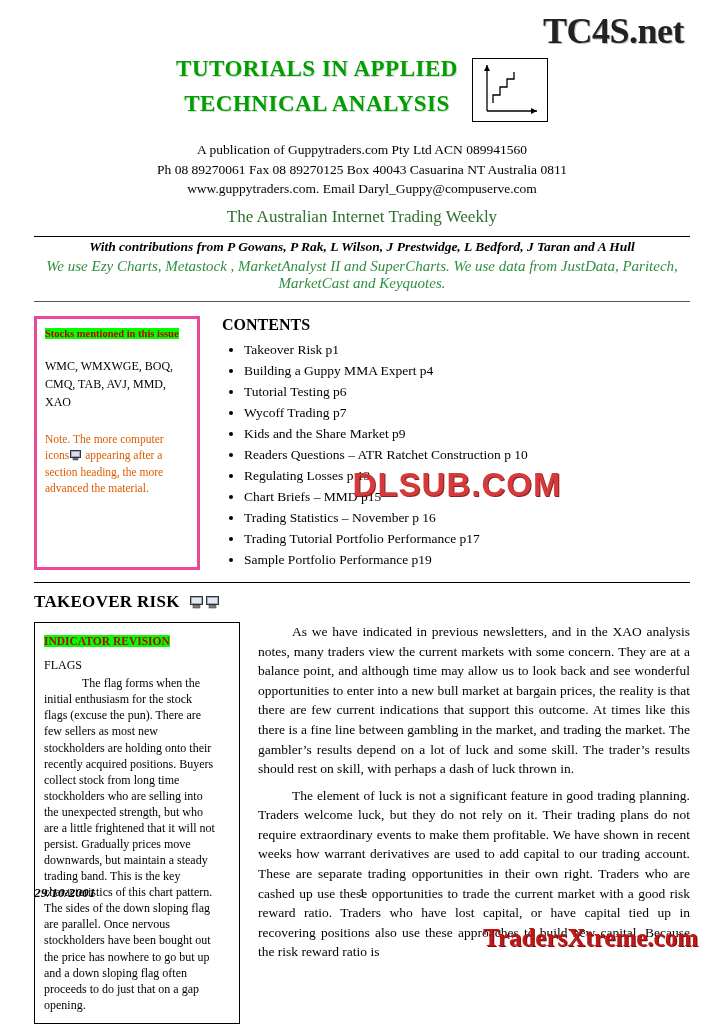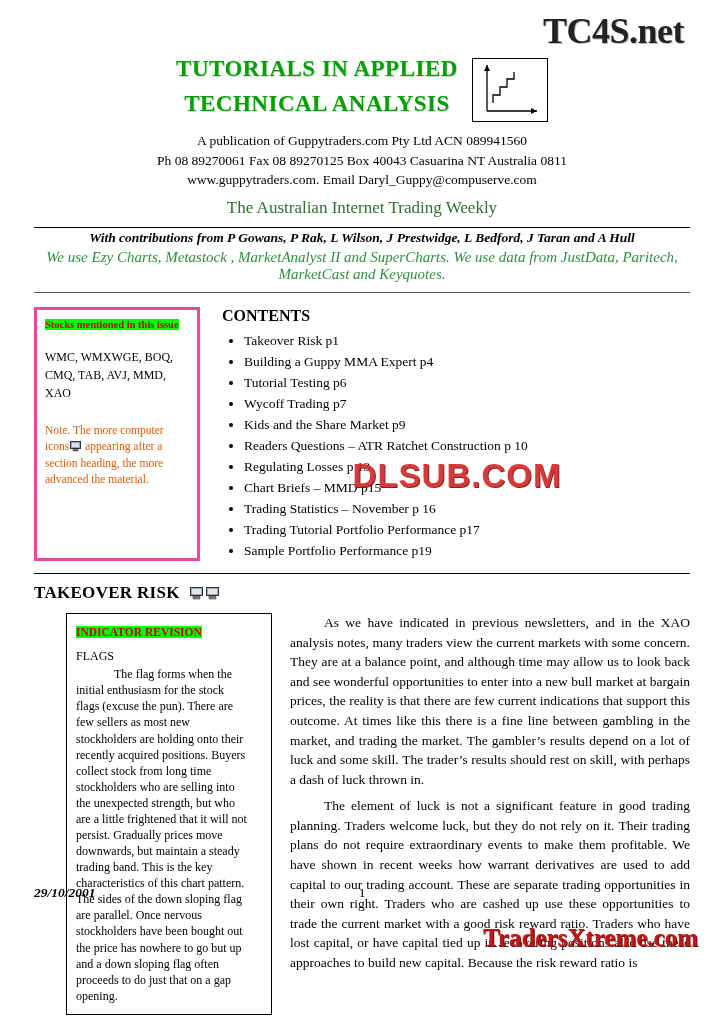--- a/index.html
+++ b/index.html
@@ -59,21 +59,21 @@
     height: 62px;
     border: 1px solid #000000;
     margin-left: 14px;
     margin-top: 6px;
     position: relative;
     background: #ffffff;
   }
   
   .pubinfo {
     text-align: center;
-    margin-top: 9px;
+    margin-top: 18px;
     font-size: 13.5px;
     line-height: 1.45;
   }
   .weeklyline {
     text-align: center;
     margin-top: 8px;
     font-size: 17px;
     color: #2f6f2f;
     font-family: "Liberation Serif", serif;
   }
@@ -200,21 +200,20 @@
     display: flex;
     gap: 18px;
   }
   .sidebar-box {
     width: 206px;
     flex: none;
     border: 1px solid #000000;
     box-sizing: border-box;
     padding: 8px 23px 10px 9px;
     min-height: 318px;
-    margin-left: 32px;
   }
   .indicator-title {
     background: #00ff00;
     color: #c00000;
     font-weight: bold;
     font-size: 11.5px;
     display: inline;
   }
   .flags-label {
     margin-top: 9px;

